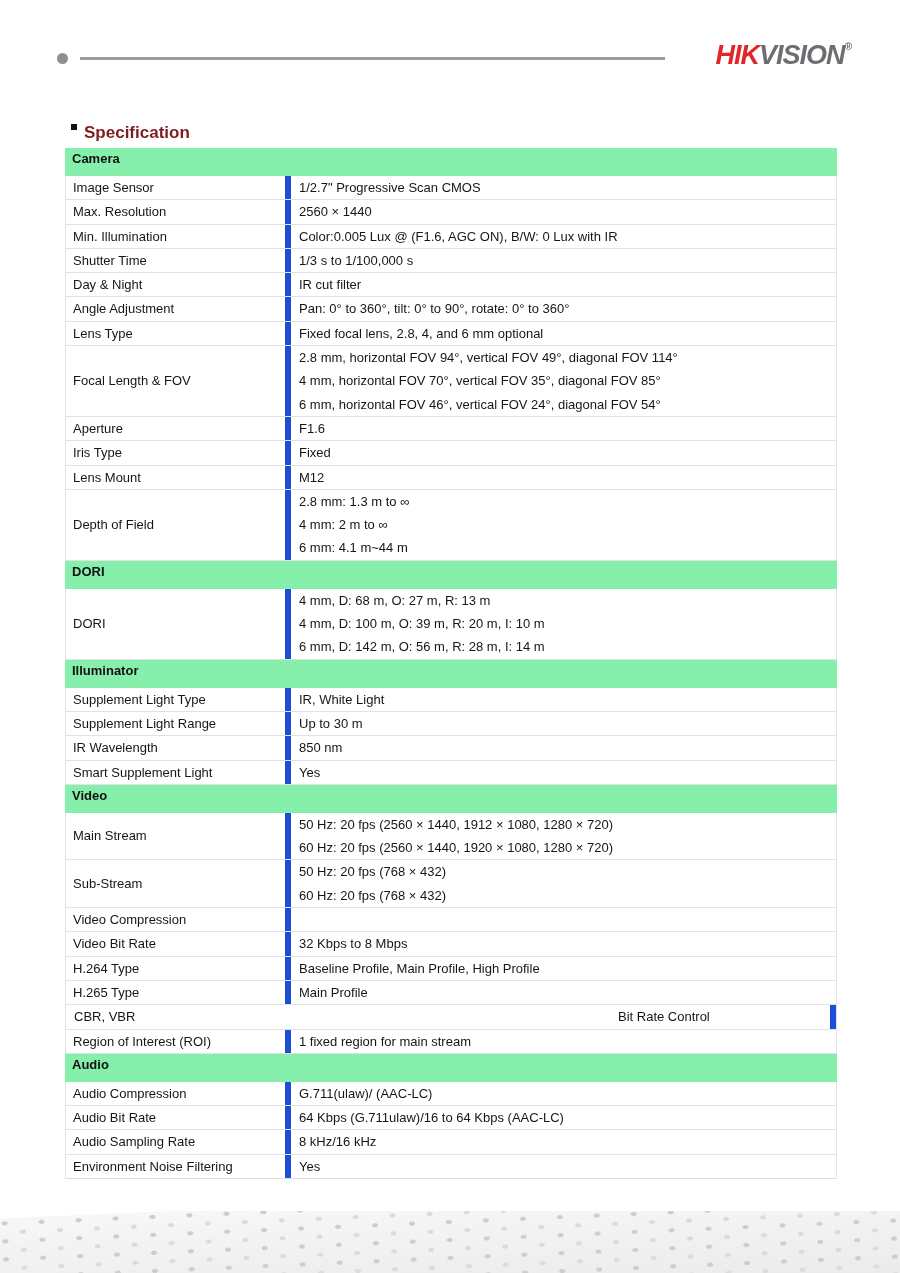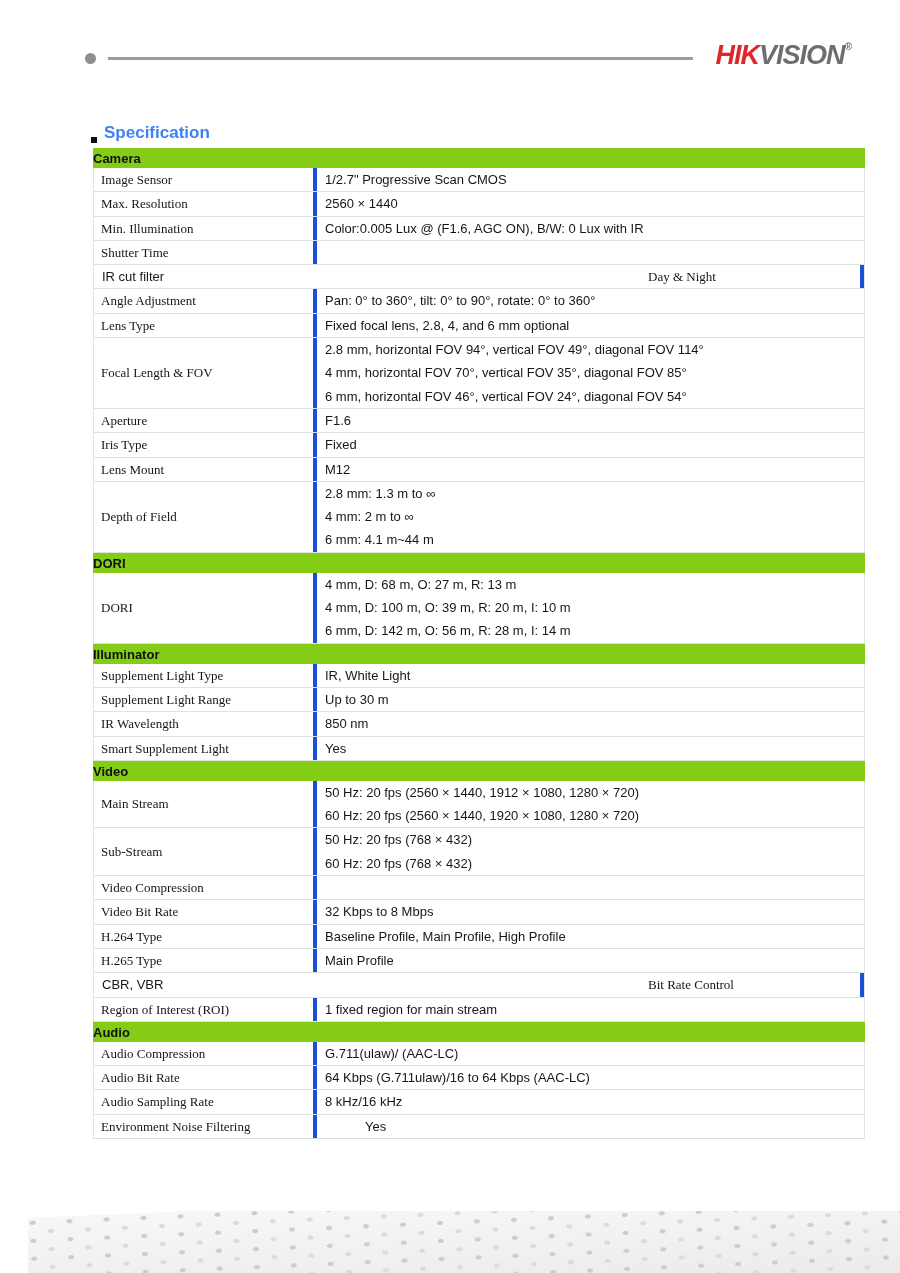--- a/index.html
+++ b/index.html
@@ -4,21 +4,21 @@
 <style>
   html,body{margin:0;padding:0;}
   body{
     width:900px;height:1273px;
     background:#ffffff;
     font-family:"Liberation Sans",sans-serif;
     color:#161616;
     position:relative;
     overflow:hidden;
   }
-  .page{position:absolute;inset:0;margin-left:28px;}
+  .page{position:absolute;inset:0;}
 
   
   .hdr{position:absolute;top:0;left:0;right:0;height:90px;}
   .hdr-dot{
     position:absolute;left:57px;top:53px;width:11px;height:11px;
     border-radius:50%;background:#8f8f8f;
   }
   .hdr-line{
     position:absolute;left:80px;top:57px;width:585px;height:3px;
     background:#9c9c9c;
@@ -27,59 +27,59 @@
     position:absolute;right:48px;top:40px;
     font-style:italic;font-weight:bold;font-size:27px;letter-spacing:-1px;
     white-space:nowrap;
   }
   .logo .red{color:#e2242b;}
   .logo .gray{color:#6d6e71;}
   .logo .reg{font-size:10px;font-style:normal;vertical-align:14px;letter-spacing:0;color:#6d6e71;}
 
   
   .spec-title{
-    position:absolute;left:63px;top:123px;
-    font-size:17px;font-weight:bold;color:#3b82f6;
-    display:flex;align-items:flex-end;
+    position:absolute;left:71px;top:123px;
+    font-size:17px;font-weight:bold;color:#7f1d1d;
+    display:flex;align-items:flex-start;
   }
   .sq-bullet{
     width:6px;height:6px;background:#111;display:inline-block;
     margin-right:7px;margin-top:1px;
   }
 
   
   .spec-table{
     position:absolute;left:65px;top:148px;width:770px;
     font-size:13px;
     background:#ffffff;
     border-left:1px solid #e3e3e3;
     border-right:1px solid #e3e3e3;
     border-bottom:1px solid #dedede;
   }
   .section-row{
-    background:#84cc16;
-    height:20px;line-height:22px;
+    background:#86efac;
+    height:28px;line-height:22px;
     font-weight:bold;font-size:13px;color:#111;
+    padding-left:7px;
     margin-left:-1px;margin-right:-1px;
   }
   .data-row{
     display:flex;
     border-bottom:1px solid #e2e2e2;
     min-height:23px;
   }
-  .data-row:last-child{border-bottom:none;gap:40px;}
+  .data-row:last-child{border-bottom:none;}
   .cell{
     display:flex;flex-direction:column;justify-content:center;
   }
   .label-cell{
     width:212px;flex:0 0 212px;
     padding-left:7px;
-    border-right:4px solid #1d4ed8;
+    border-right:6px solid #1d4ed8;
     line-height:23.3px;
-    font-family:Liberation Serif, serif;
   }
   .value-cell{
     flex:1;
     padding-left:8px;
   }
   .value-line{line-height:23.3px;white-space:nowrap;}
 
   
   .halftone{
     position:absolute;left:0;right:0;bottom:0;height:62px;
@@ -126,26 +126,29 @@
         </div>
       </div>
       <div class="data-row">
         <div class="cell label-cell">Min. Illumination</div>
         <div class="cell value-cell">
           <div class="value-line">Color:0.005 Lux @ (F1.6, AGC ON), B/W: 0 Lux with IR</div>
         </div>
       </div>
       <div class="data-row">
         <div class="cell label-cell">Shutter Time</div>
-      </div>
-      <div class="data-row">
+        <div class="cell value-cell">
+          <div class="value-line">1/3 s to 1/100,000 s</div>
+        </div>
+      </div>
+      <div class="data-row">
+        <div class="cell label-cell">Day &amp; Night</div>
         <div class="cell value-cell">
           <div class="value-line">IR cut filter</div>
         </div>
-        <div class="cell label-cell">Day &amp; Night</div>
       </div>
       <div class="data-row">
         <div class="cell label-cell">Angle Adjustment</div>
         <div class="cell value-cell">
           <div class="value-line">Pan: 0° to 360°, tilt: 0° to 90°, rotate: 0° to 360°</div>
         </div>
       </div>
       <div class="data-row">
         <div class="cell label-cell">Lens Type</div>
         <div class="cell value-cell">

